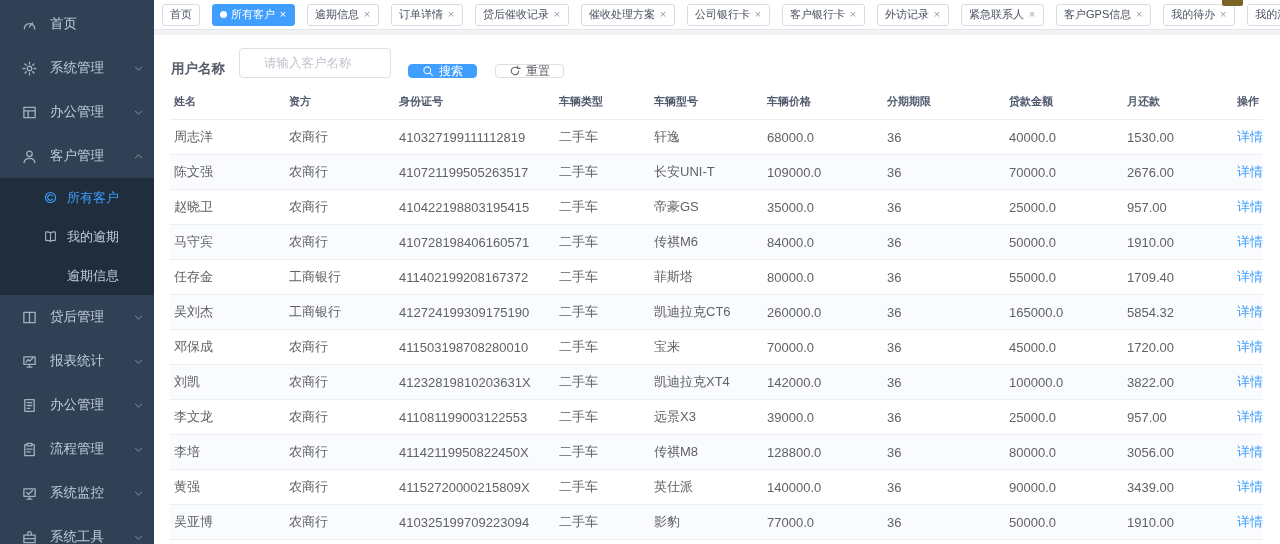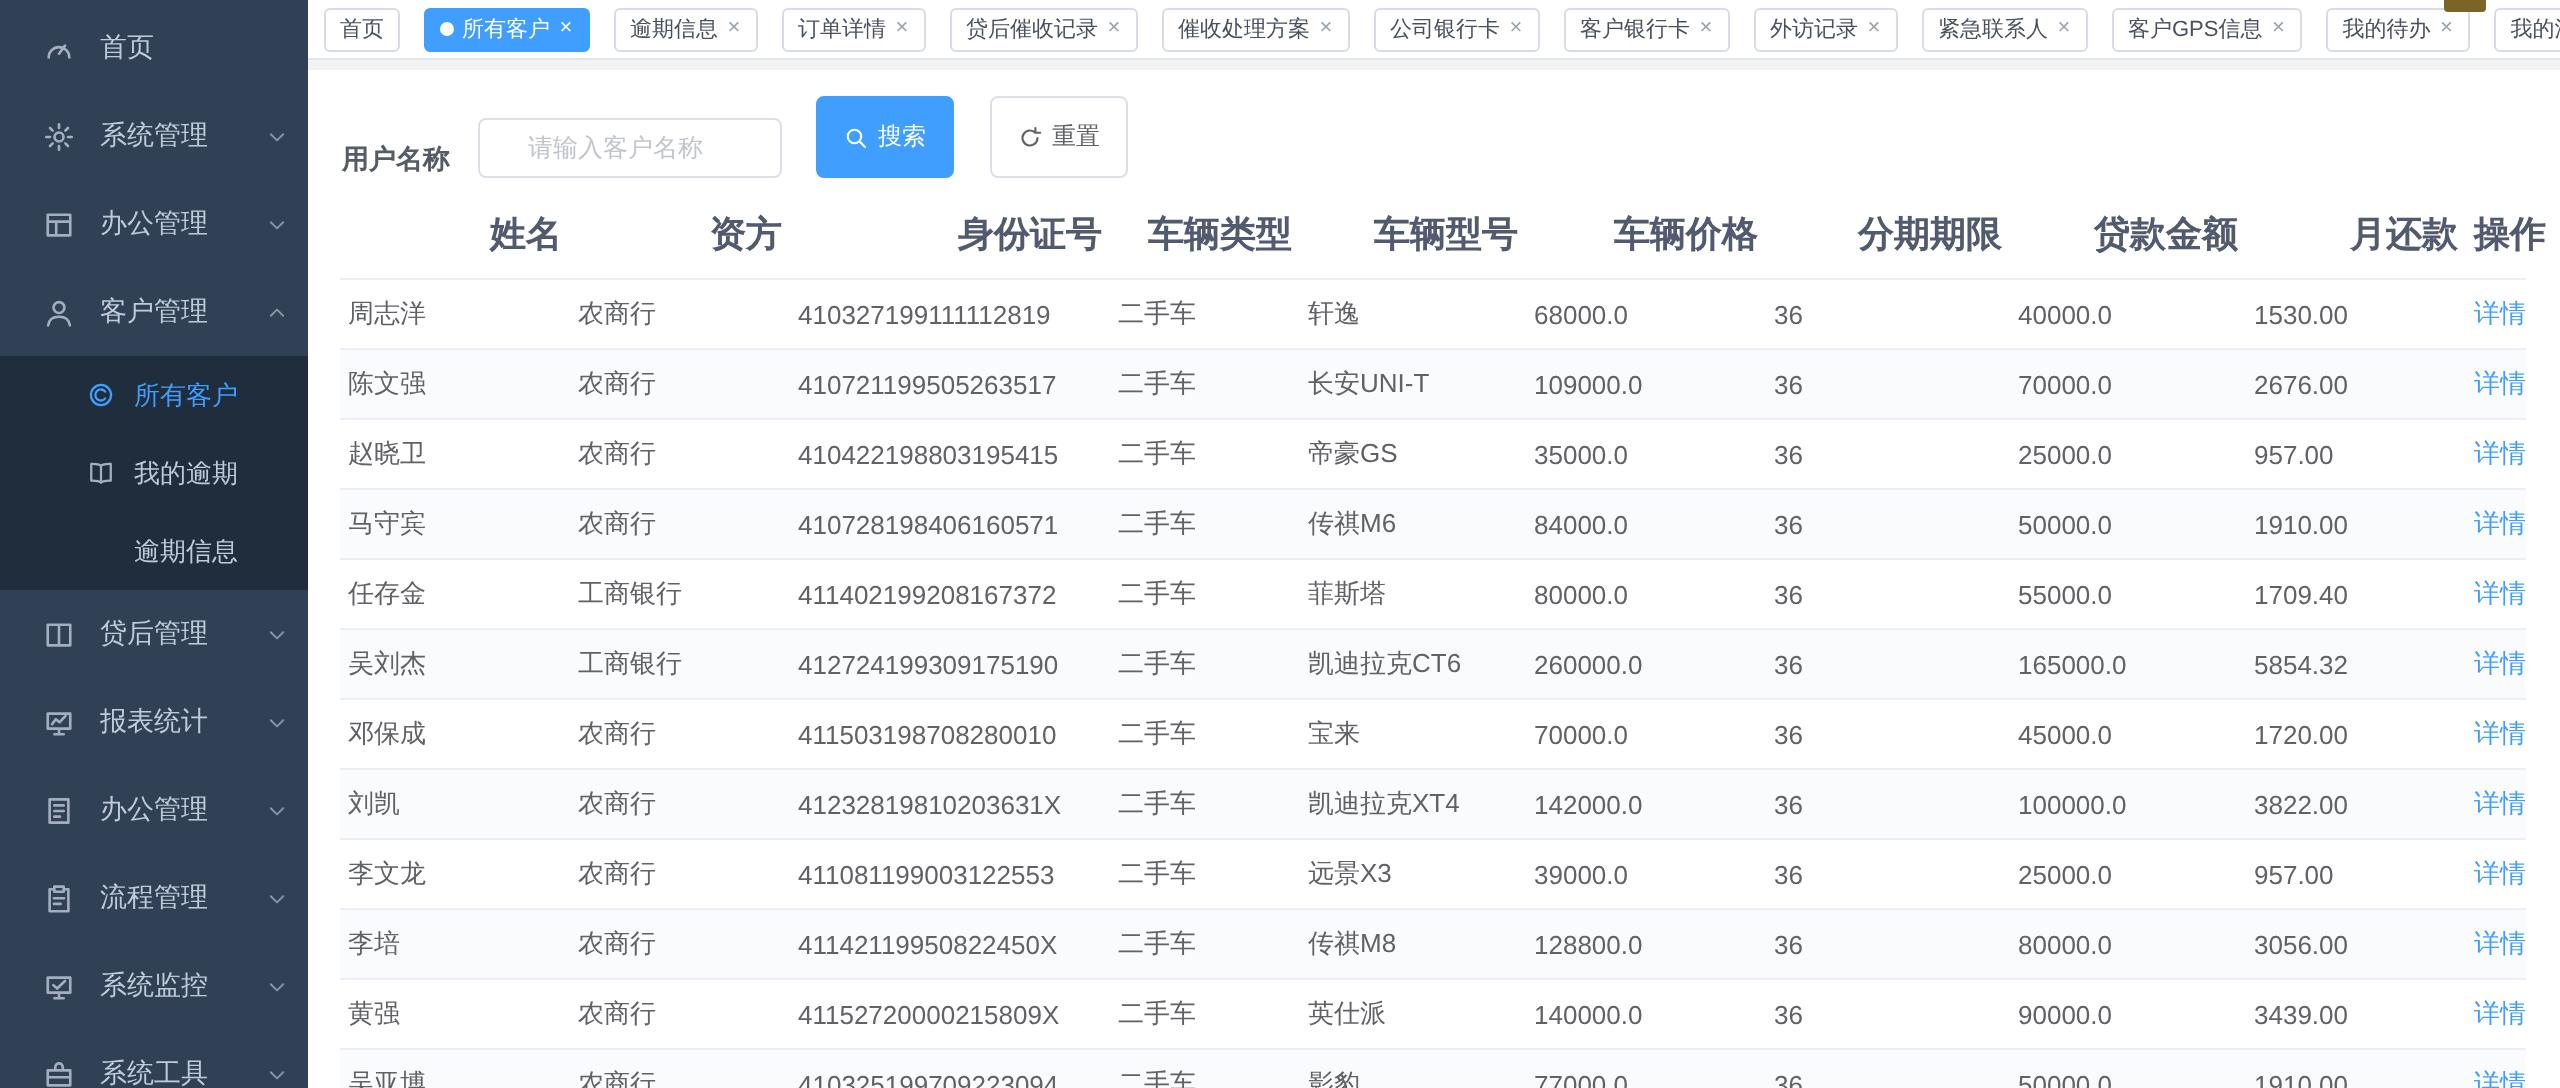--- a/index.html
+++ b/index.html
@@ -40,29 +40,29 @@
 
   .gapband { height:5px; background:#f2f3f5; flex-shrink:0; }
 
   
   .content { flex:1; background:#fff; overflow:hidden; }
   .search-row { display:flex; align-items:flex-end; padding:13px 16px 12px 17px; }
   .search-label { font-size:13.5px; font-weight:bold; color:#555c68; margin-right:14px; }
   .search-input { width:152px; height:30px; border:1px solid #dcdfe6; border-radius:4px;
                   padding:0 24px; font-size:12.5px; color:#606266; outline:none; margin-right:17px; }
   .search-input::placeholder { color:#c0c4cc; }
-  .btn { height:41px; border-radius:4px; font-size:12px; display:inline-flex; align-items:center;
+  .btn { height:14px; border-radius:4px; font-size:12px; display:inline-flex; align-items:center;
          gap:5px; padding:0 13px; cursor:pointer; border:1px solid transparent; }
   .btn .bi { width:12px; height:12px; }
   .btn-primary { background:#409eff; border-color:#409eff; color:#fff; margin-right:18px; }
   .btn-plain { background:#fff; border-color:#dcdfe6; color:#606266; }
 
   
   table.data { width:1093px; margin:0 16px; border-collapse:collapse; table-layout:fixed; }
-  .data th { text-align:right; font-size:18px; font-weight:bold; color:#515a6e;
+  .data th { text-align:left; font-size:11px; font-weight:bold; color:#515a6e;
              padding:4px 4px 10px 4px; border-bottom:1px solid #ebeef5; white-space:nowrap; }
   .data td { font-size:13px; color:#606266; height:35px; padding:0 4px;
              border-bottom:1px solid #ebeef5; white-space:nowrap; overflow:hidden; }
   .data tbody tr:nth-child(even) { background:#fafbfc; }
   .col-action { text-align:left; padding-right:2px !important;margin-top:29px; }
   a.detail-link { color:#409eff; text-decoration:none; font-size:13px; cursor:pointer; }
 </style>
 </head>
 <body>
 

